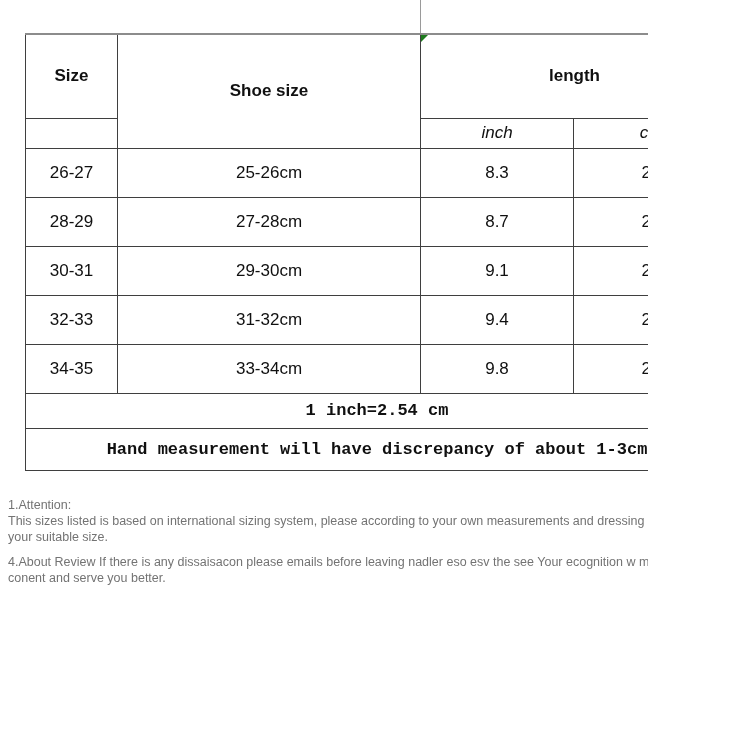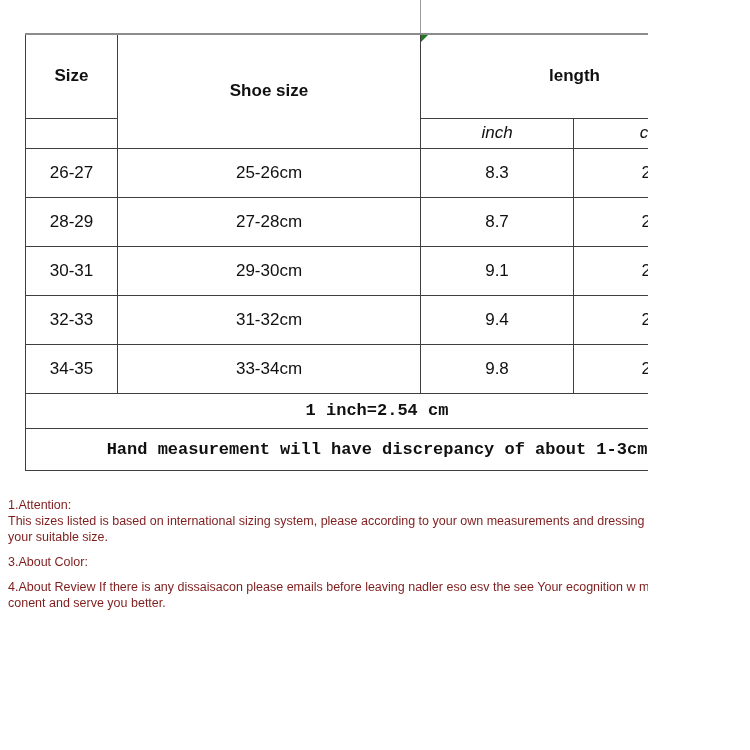--- a/index.html
+++ b/index.html
@@ -11,21 +11,21 @@
   table.size-chart td{border:1px solid #3f3f3f;text-align:center;vertical-align:middle;
         font-size:17px;color:#101010;padding:0;background:#ffffff;overflow:hidden;}
   td.hdr{background:#e9e9e9;font-weight:bold;font-size:19px;}
   td.subhdr{background:#e9e9e9;font-weight:normal;font-size:17px;font-style:italic;}
   tr.r1{height:84px;} tr.r2{height:30px;} tr.data{height:49px;}
   tr.foot1{height:35px;} tr.foot2{height:42px;margin-top:46px;}
   td.length-cell{position:relative;}
   .corner-marker{position:absolute;left:0;top:0;width:0;height:0;
         border-top:7px solid #1d7a1d;border-right:7px solid transparent;}
   td.mono{font-family:"Liberation Mono",monospace;font-weight:bold;font-size:15px;letter-spacing:0px;}
-  .notes{position:absolute;left:8px;top:497px;width:740px;font-size:12.5px;line-height:16px;color:#7f1d1d;}
+  .notes{position:absolute;left:8px;top:497px;width:740px;font-size:12.5px;line-height:16px;color:#737373;}
   .note-group{margin-bottom:9px;}
   .note-heading{white-space:pre-line;}
   .note-body{white-space:pre-line;}
 </style>
 </head>
 <body>
 
 <div class="page">
 
   <div class="top-tick"></div>
@@ -93,21 +93,20 @@
     </table>
 
   <div class="notes">
     <div class="note-group">
       <div class="note-heading">1.Attention:</div>
       <div class="note-body">This sizes listed is based on international sizing system, please according to your own measurements and dressing habits to choose your suitable size.</div>
     </div>
     <div class="note-group">
     </div>
     <div class="note-group">
-      <div class="note-heading">3.About Color:</div>
     </div>
     <div class="note-group">
       <div class="note-body">4.About Review If there is any dissaisacon please emails before leaving nadler eso esv the see Your ecognition w make us more
 conent and serve you better.</div>
     </div>
   </div>
 
 </div>
 
 </body></html>

